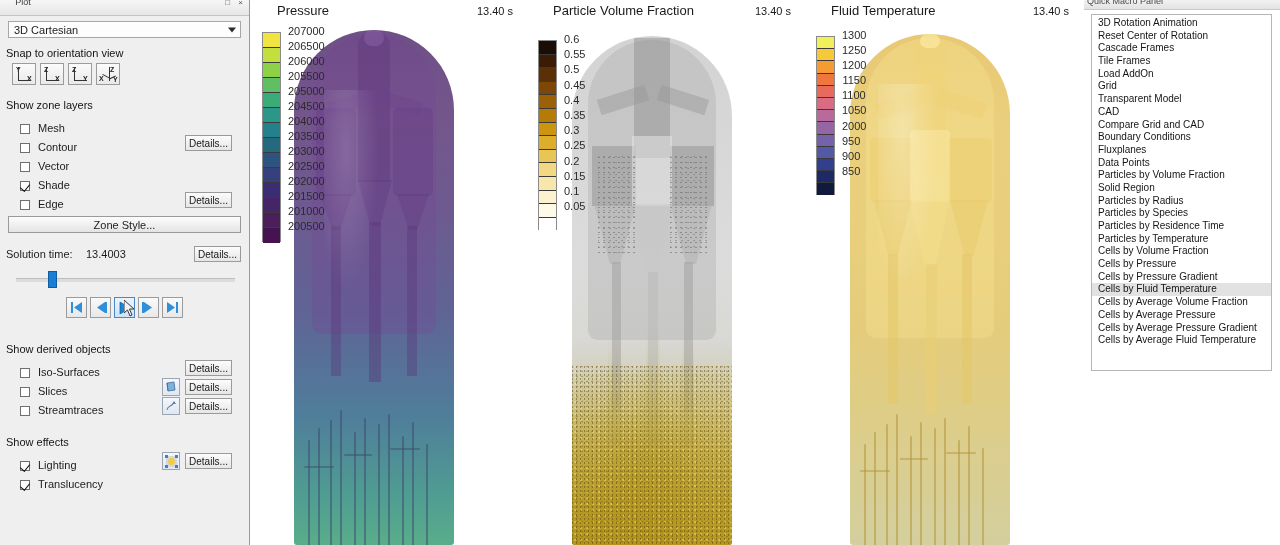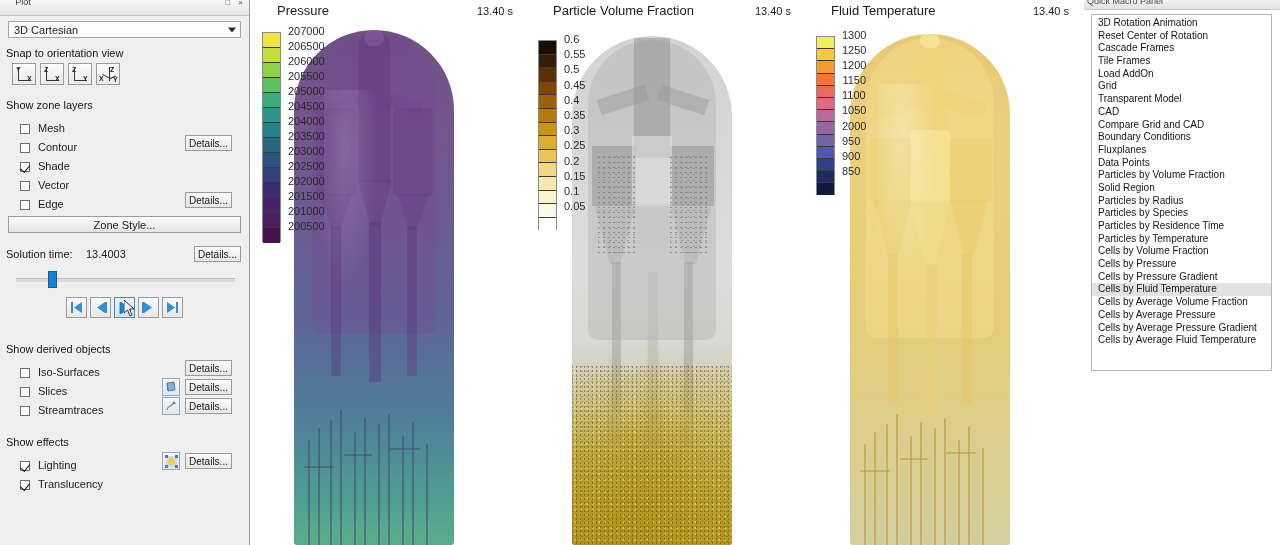--- a/index.html
+++ b/index.html
@@ -206,26 +206,26 @@
     <div class="check-row">
       <span class="cb"></span>
       <span class="cl">Mesh</span>
     </div>
     <div class="check-row">
       <span class="cb"></span>
       <span class="cl">Contour</span>
       <span class="details-btn">Details...</span>
     </div>
     <div class="check-row">
+      <span class="cb"></span>
+      <span class="cl">Vector</span>
+    </div>
+    <div class="check-row">
       <span class="cb on"></span>
       <span class="cl">Shade</span>
-    </div>
-    <div class="check-row">
-      <span class="cb"></span>
-      <span class="cl">Vector</span>
     </div>
     <div class="check-row">
       <span class="cb"></span>
       <span class="cl">Edge</span>
       <span class="details-btn">Details...</span>
     </div>
 
     <div class="wide-btn">Zone Style...</div>
 
     <div class="soltime-row">

